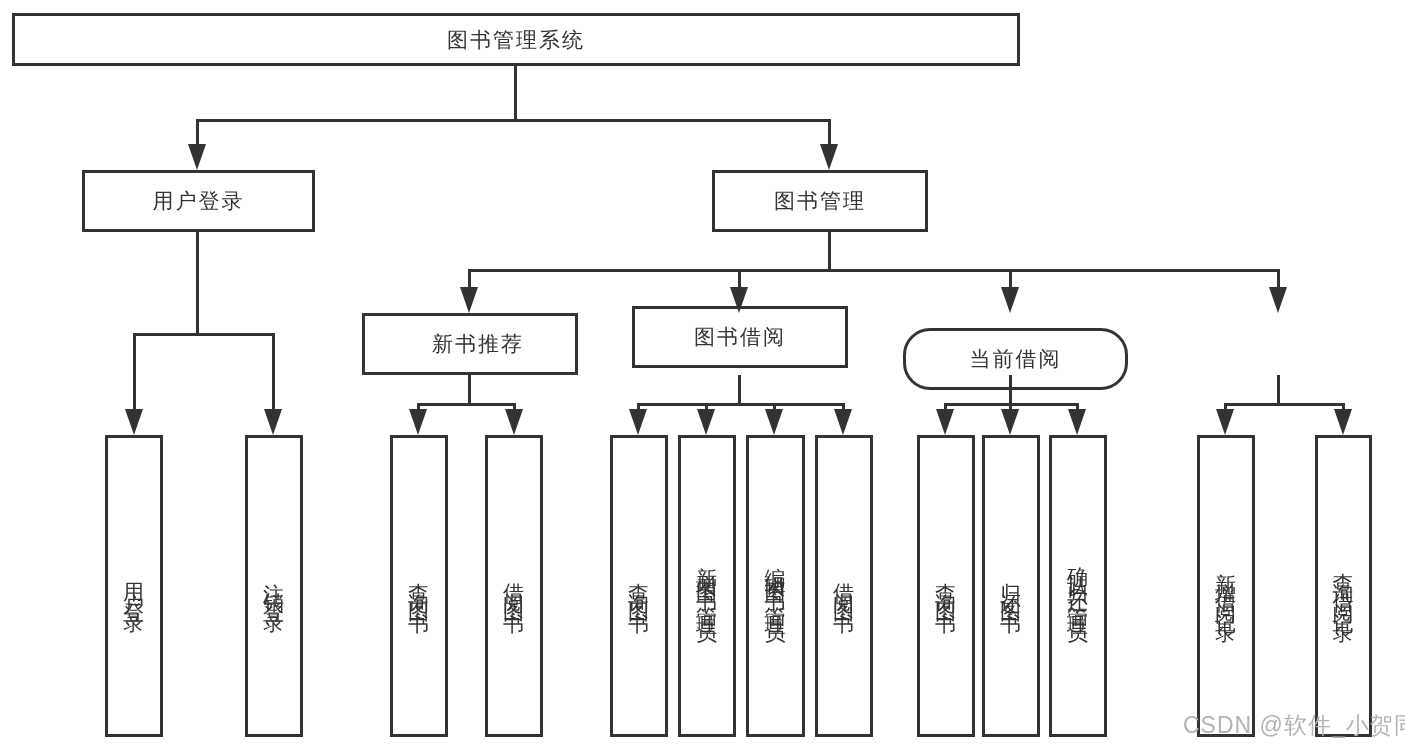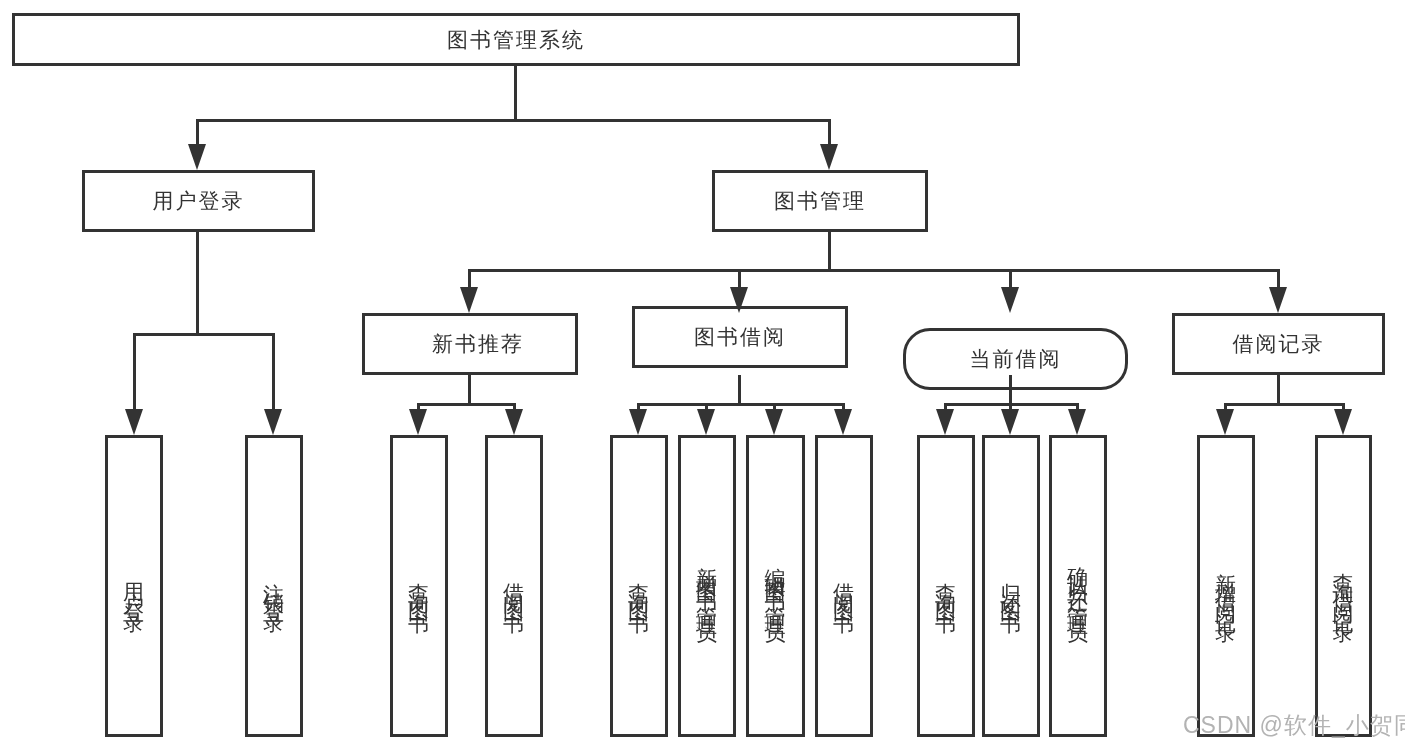--- a/index.html
+++ b/index.html
@@ -68,21 +68,20 @@
   <div class="node" style="left:82px;top:170px;width:233px;height:62px;">用户登录</div>
 
   <div class="node" style="left:712px;top:170px;width:216px;height:62px;">图书管理</div>
 
   <div class="node" style="left:362px;top:313px;width:216px;height:62px;padding-left:16px;">新书推荐</div>
 
   <div class="node" style="left:632px;top:306px;width:216px;height:62px;">图书借阅</div>
 
   <div class="node" style="left:903px;top:328px;width:225px;height:62px;border-radius:27px;">当前借阅</div>
 
-  <div class="node" style="left:1172px;top:313px;width:213px;height:62px;">借阅记录</div>
 
   <div class="vnode" style="left:105px;top:435px;width:58px;height:302px;">用户登录</div>
 
   <div class="vnode" style="left:245px;top:435px;width:58px;height:302px;">注销登录</div>
 
   <div class="vnode" style="left:390px;top:435px;width:58px;height:302px;">查询图书</div>
 
   <div class="vnode" style="left:485px;top:435px;width:58px;height:302px;">借阅图书</div>
 
   <div class="vnode" style="left:610px;top:435px;width:58px;height:302px;">查询图书</div>

